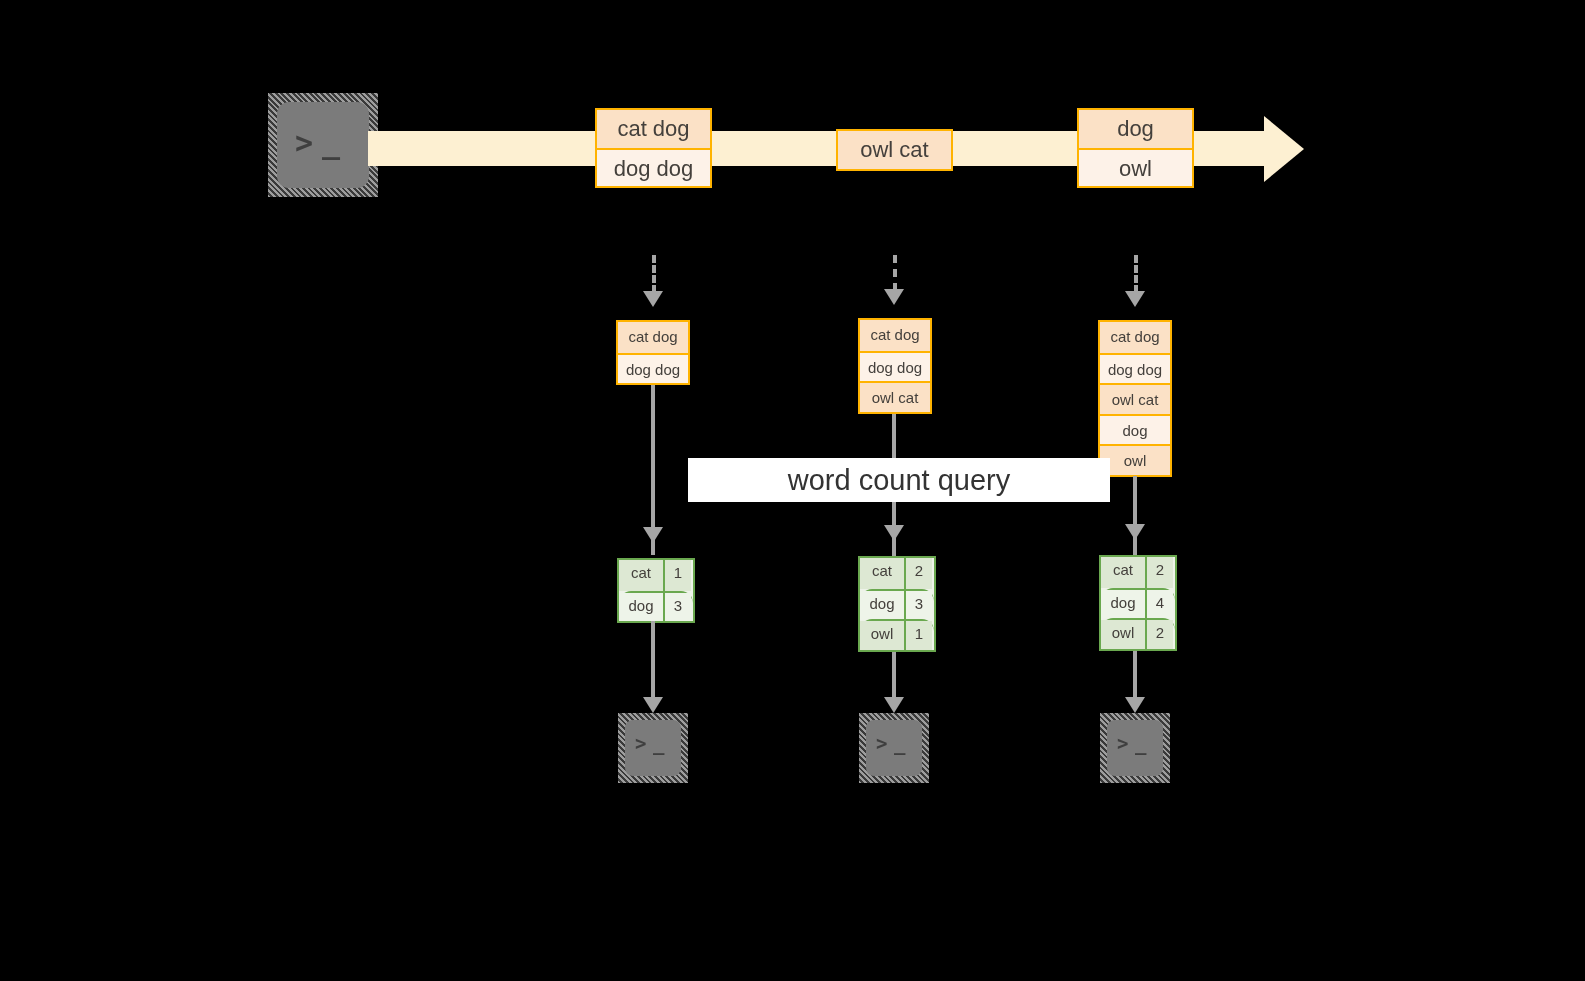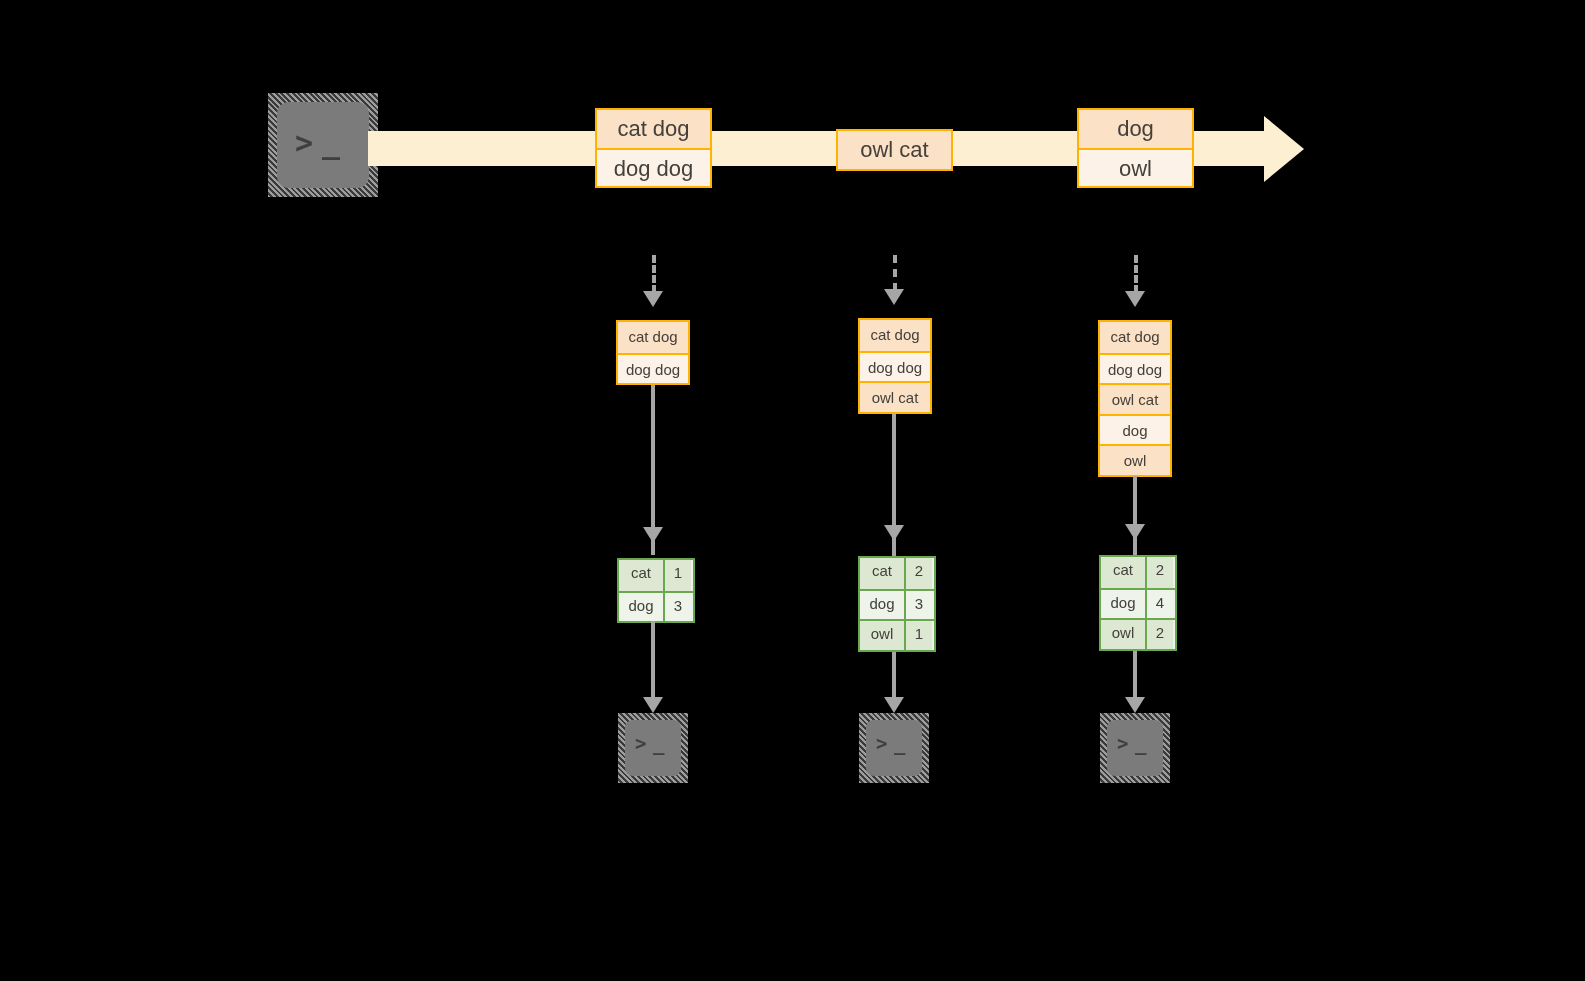--- a/index.html
+++ b/index.html
@@ -95,20 +95,21 @@
     border: 2px solid #6aa84f;
     box-sizing: border-box;
     display: flex;
     flex-direction: column;
     background: #eef3e9;
   }
   .grow {
     display: flex;
     height: 30.5px;
     box-sizing: border-box;
+    border-radius: 12px;
   }
   .grow + .grow { border-top: 2px solid #6aa84f; }
   .grow.shade-a .gcell { background: #dde8d3; }
   .grow.shade-b .gcell { background: #eef4e9; }
   .gcell {
     box-sizing: border-box;
     line-height: 26.5px;
     font-size: 15px;
     color: #44403c;
     text-align: center;
@@ -282,14 +283,15 @@
   <div class="vline" style="left:1133px; top:651px; height:48px;"></div>
   <div class="ahead" style="left:1125px; top:697px;"></div>
 
   <div class="term" style="left:1100px; top:713px; width:70px; height:70px;">
     <div class="term-inner" style="left:7px; top:7px; right:7px; bottom:7px; border-radius:8px;">
       <span class="term-glyph" style="left:10px; top:14px; font-size:19px;">&gt;</span>
       <span class="term-glyph" style="left:28px; top:14px; font-size:19px;">_</span>
     </div>
   </div>
 
+  <div class="qlabel" style="left:688px; top:458px; width:422px; height:44px; line-height:44px;">word count query</div>
 
 </div>
 
 </body></html>

